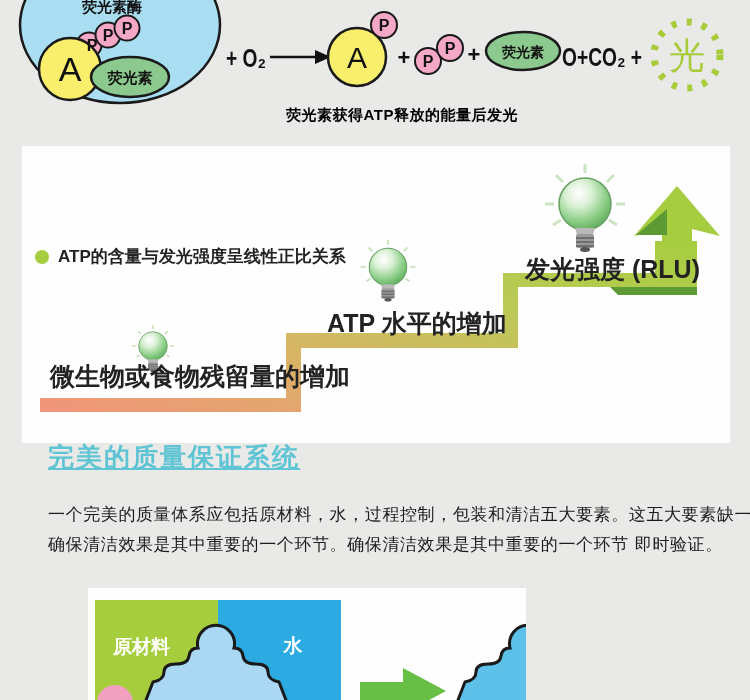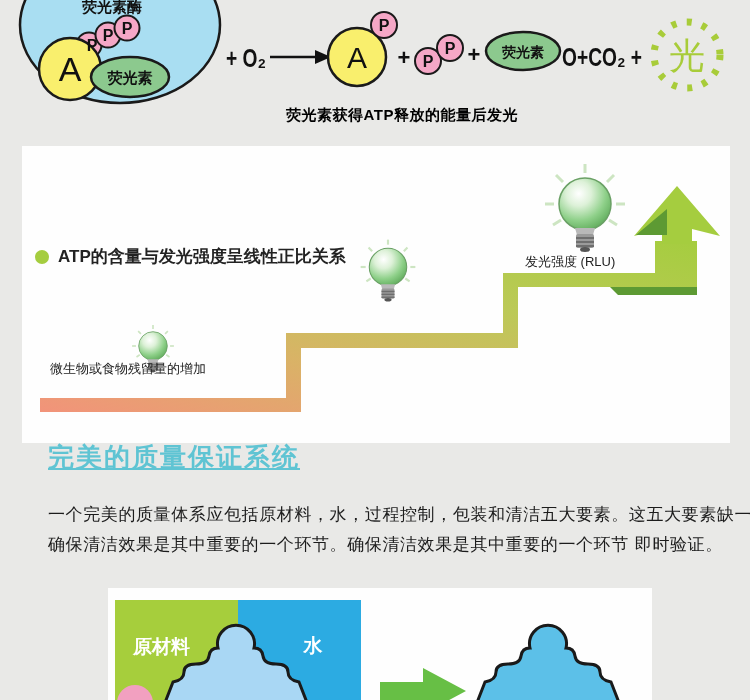--- a/index.html
+++ b/index.html
@@ -20,21 +20,21 @@
   .bullet-row{
     position:absolute;left:13px;top:99px;
     display:flex;align-items:center;white-space:nowrap;
   }
   .bullet-dot{
     width:14px;height:14px;border-radius:50%;
     background:#a5cd3f;margin-right:9px;flex:0 0 auto;
   }
   .bullet-text{font-size:17px;font-weight:bold;color:#222;}
   .step-label{
-    position:absolute;font-size:13px;font-weight:normal;color:#222;
+    position:absolute;font-size:25px;font-weight:bold;color:#222;
     white-space:nowrap;
   }
   .step-label-1{left:28px;top:214px;}
   .step-label-2{left:305px;top:161px;}
   .step-label-3{left:503px;top:107px;}
   .q-heading{
     position:absolute;left:48px;top:440px;
     font-family:"DejaVu Serif","Liberation Serif",serif;
     font-size:26px;font-weight:bold;color:#5fc4d3;
     letter-spacing:2px;white-space:nowrap;text-decoration:underline;
@@ -182,28 +182,29 @@
       </g>
       <ellipse cy="45.5" rx="5" ry="2.5" fill="#555"></ellipse>
     </g>
   </svg>
 
   <div class="bullet-row">
     <span class="bullet-dot"></span>
     <span class="bullet-text">ATP的含量与发光强度呈线性正比关系</span>
   </div>
   <div class="step-label step-label-1">微生物或食物残留量的增加</div>
+  <div class="step-label step-label-2">ATP 水平的增加</div>
   <div class="step-label step-label-3">发光强度 (RLU)</div>
 </div>
 
 <div class="q-heading">完美的质量保证系统</div>
 <div class="q-line q-line-1">一个完美的质量体系应包括原材料，水，过程控制，包装和清洁五大要素。这五大要素缺一不可。</div>
 <div class="q-line q-line-2">确保清洁效果是其中重要的一个环节。确保清洁效果是其中重要的一个环节 即时验证。</div>
 
-<div class="panel" style="left:108px;top:588px;width:544px;height:112px;overflow:hidden">
+<div class="panel" style="left:88px;top:588px;width:438px;height:112px;overflow:hidden">
   <svg width="514" height="112" viewBox="0 0 514 112" style="position:absolute;left:0;top:0">
     <rect x="7" y="12" width="123" height="100" fill="#a6ce3c"></rect>
     <rect x="130" y="12" width="123" height="100" fill="#2cabe2"></rect>
     <circle cx="27" cy="115" r="18" fill="#f2a0c0"></circle>
 
     <path transform="translate(128,39)" d="M -70,85 L -70,73 L -63,55 Q -52,53 -52,45 Q -52,37 -40,37 Q -28,37 -27,29 Q -26,21 -18,21 A 18.5,18.5 0 1 1 18,21 Q 26,21 27,29 Q 28,37 40,37 Q 52,37 52,45 Q 52,53 63,55 L 70,73 L 70,85 Z" fill="#a9d7f4" stroke="#1a1a1a" stroke-width="3"></path>
     <text x="25" y="65" font-size="19" font-weight="bold" fill="#ffffff">原材料</text>
     <text x="205" y="64" text-anchor="middle" font-size="19" font-weight="bold" fill="#ffffff">水</text>
 
     <polygon points="272,94 315,94 315,80 358,103 315,126 272,126" fill="#67bf45"></polygon>

